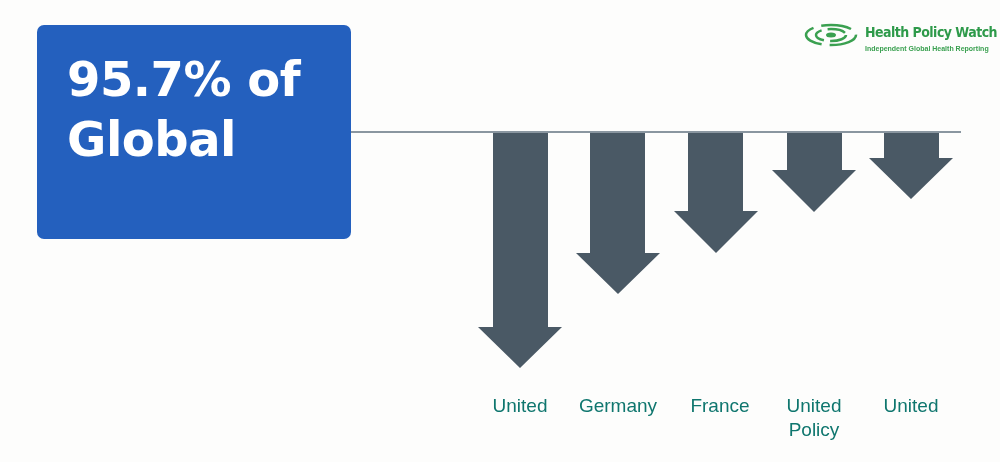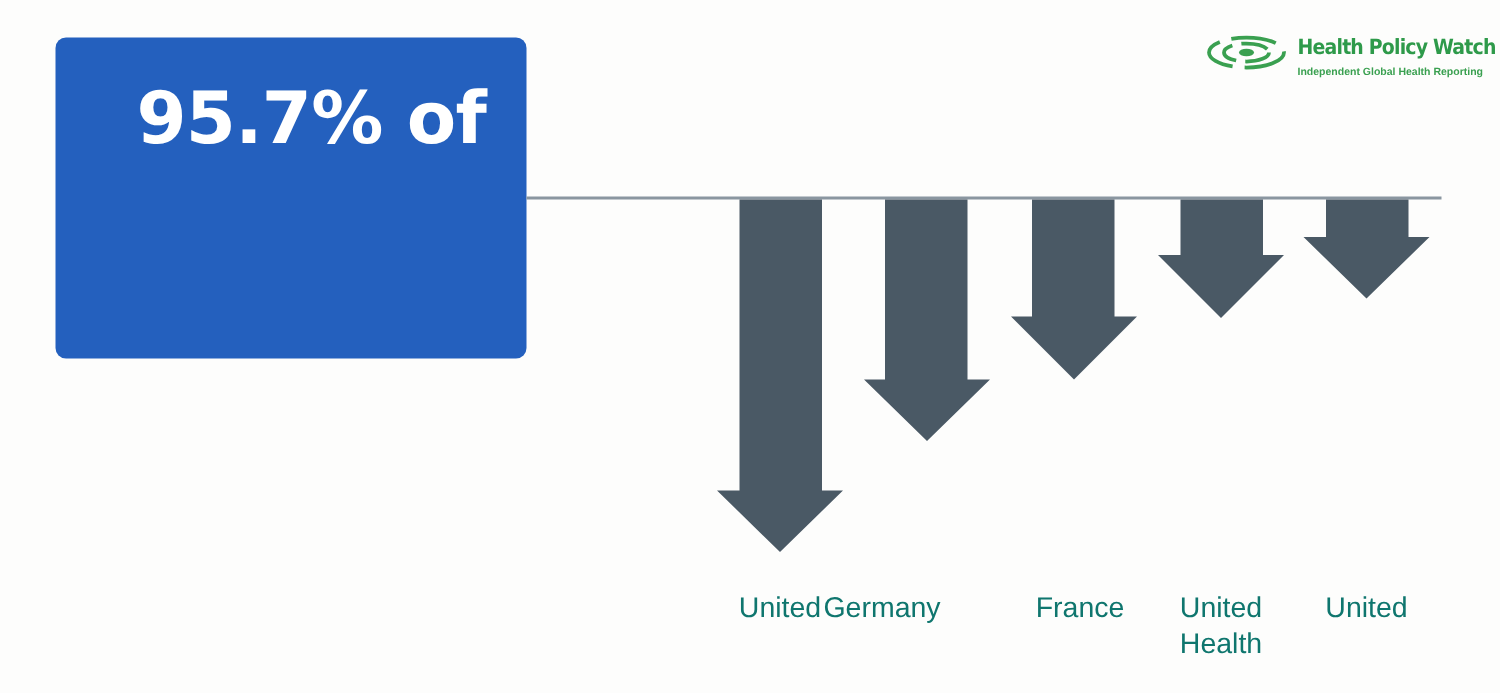--- a/index.html
+++ b/index.html
@@ -1,18 +1,18 @@
 <!DOCTYPE html>
 <html><head>
 <meta charset="utf-8">
 <style>
   html,body{margin:0;padding:0;}
   body{width:1000px;height:462px;background:#fdfdfc;position:relative;overflow:hidden;font-family:"Liberation Sans",sans-serif;}
   .callout{position:absolute;left:37px;top:25px;width:314px;height:214px;background:#2460be;border-radius:7px;box-sizing:border-box;padding:24px 0 0 30px;}
-  .callout-line{display:block;color:#fff;font-family:"DejaVu Sans",sans-serif;font-weight:bold;font-size:48px;line-height:60px;letter-spacing:-0.5px;margin-left:24px;}
+  .callout-line{display:block;color:#fff;font-family:"DejaVu Sans",sans-serif;font-weight:bold;font-size:48px;line-height:60px;letter-spacing:-0.5px;}
   .baseline{position:absolute;left:351px;top:131px;width:610px;height:2px;background:#8a96a0;}
   svg.arrows{position:absolute;left:0;top:0;}
   .label{position:absolute;top:394px;font-size:19px;line-height:24px;color:#0f766e;text-align:center;width:100px;margin-left:-50px;}
   .logo{position:absolute;left:803px;top:20px;width:190px;height:40px;}
   .logo-title{position:absolute;left:62px;top:4px;font-family:"DejaVu Sans",sans-serif;font-size:14px;font-weight:bold;color:#2e9a4a;letter-spacing:-0.6px;white-space:nowrap;transform:scaleX(0.9);transform-origin:left;}
   .logo-sub{position:absolute;left:62px;top:25px;font-size:7px;font-weight:bold;color:#3aa050;white-space:nowrap;}
   .logo-icon{position:absolute;left:0;top:2px;}
 </style>
 </head>
 <body>
@@ -22,42 +22,43 @@
     <ellipse cx="28" cy="13" rx="25" ry="10" fill="none" stroke="#3aa050" stroke-width="2.5" stroke-dasharray="30 8"></ellipse>
     <ellipse cx="28" cy="13" rx="15" ry="6" fill="none" stroke="#3aa050" stroke-width="2.5" stroke-dasharray="18 6"></ellipse>
     <ellipse cx="28" cy="13" rx="5" ry="2.5" fill="#3aa050"></ellipse>
   </svg>
   <div class="logo-title">Health Policy Watch</div>
   <div class="logo-sub">Independent Global Health Reporting</div>
 </div>
 
 <div class="callout">
   <span class="callout-line">95.7% of</span>
+  <span class="callout-line">Global</span>
 </div>
 
 <div class="baseline"></div>
 
 <svg class="arrows" width="1000" height="462">
   <g fill="#4a5965">
     <polygon points="493,133 548,133 548,327 562,327 520,368 478,327 493,327"></polygon>
     <polygon points="590,133 645,133 645,253 660,253 618,294 576,253 590,253"></polygon>
     <polygon points="688,133 743,133 743,211 758,211 716,253 674,211 688,211"></polygon>
     <polygon points="787,133 842,133 842,170 856,170 814,212 772,170 787,170"></polygon>
     <polygon points="884,133 939,133 939,158 953,158 911,199 869,158 884,158"></polygon>
   </g>
 </svg>
 
 <div class="label" style="left:520px;">
   <div>United</div>
 </div>
-<div class="label" style="left:588px;">
+<div class="label" style="left:618px;">
   <div>Germany</div>
 </div>
 <div class="label" style="left:720px;">
   <div>France</div>
 </div>
 <div class="label" style="left:814px;">
   <div>United</div>
-  <div>Health</div>
+  <div>Policy</div>
 </div>
 <div class="label" style="left:911px;">
   <div>United</div>
 </div>
 
 </body></html>

